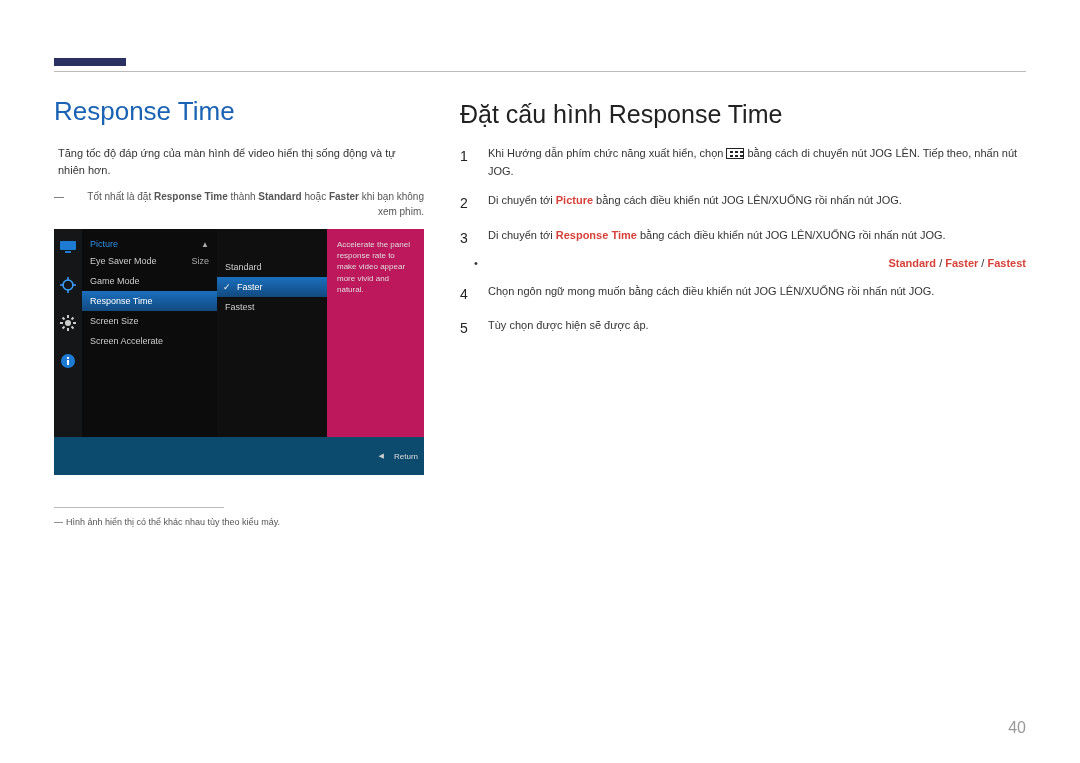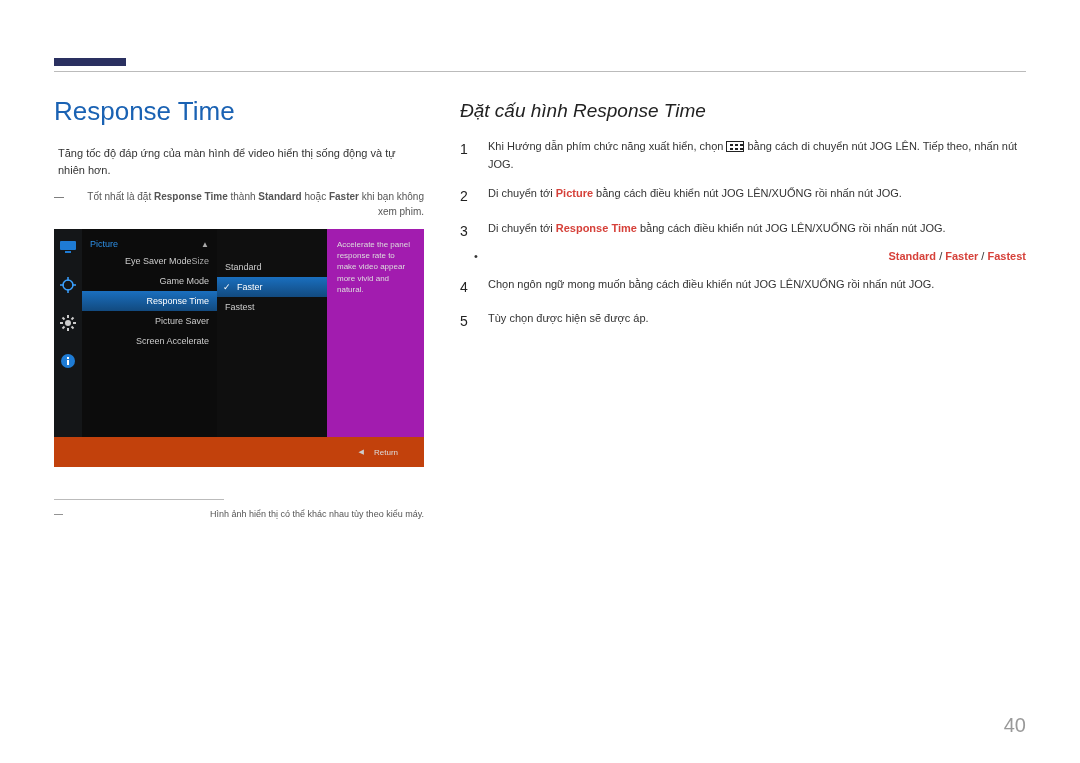--- a/index.html
+++ b/index.html
@@ -98,21 +98,21 @@
     padding: 2px 8px 2px 8px;
     display: flex;
     justify-content: space-between;
     align-items: center;
   }
   .osd-title .arrow { color: #aaa; font-size: 8px; }
   .osd-item {
     padding: 5px 8px;
     color: #ccc;
     display: flex;
-    justify-content: flex-end;
+    justify-content: space-between;
   }
   .osd-item .val { color: #aaa; }
   .osd-item.sel {
     background: linear-gradient(#1a6fbf, #124a7f);
     color: #fff;
   }
   .osd-sub {
     width: 110px;
     background: #0f0f0f;
     padding-top: 28px;
@@ -128,63 +128,61 @@
     padding-left: 20px;
   }
   .osd-sub-item.sel::before {
     content: "✓";
     position: absolute;
     left: 6px;
     color: #fff;
   }
   .osd-tip {
     flex: 1;
-    background: #a21caf;
+    background: #be185d;
     padding: 10px 10px;
     font-size: 8px;
     color: #ddd;
     line-height: 1.4;
   }
   .osd-footer {
-    background: #c2410c;
-    height: 30px;
+    background: #0c4a6e;
+    height: 38px;
     display: flex;
     justify-content: flex-end;
     align-items: center;
-    padding-right: 26px;
+    padding-right: 6px;
     gap: 10px;
     font-size: 8px;
     color: #ddd;
   }
   .osd-footer .tri { font-size: 7px; color: #ccc; }
   .footnote-rule {
     border: none;
     border-top: 1px solid #bbb;
     width: 170px;
     margin: 32px 0 8px 0;
   }
   .footnote {
     font-size: 9px;
     color: #555;
     padding-left: 12px;
     position: relative;
-    text-align: right;
   }
   .footnote::before {
     content: "―";
     position: absolute;
     left: 0;
   }
   
   h2.section {
-    font-size: 19px;
+    font-size: 25px;
     font-weight: 400;
     color: #222;
     margin: 4px 0 16px 0;
-    font-style: italic;
   }
   .step {
     display: flex;
     gap: 12px;
     font-size: 11px;
     line-height: 1.6;
     margin-bottom: 12px;
   }
   .step .num {
     font-size: 14px;
@@ -217,21 +215,21 @@
   }
   .bullet-note::before {
     content: "•";
     position: absolute;
     left: 14px;
   }
   .pagenum {
     position: absolute;
     right: 54px;
     bottom: 26px;
-    font-size: 20px;
+    font-size: 16px;
     color: #999;
   }
   svg { display: block; }
 </style>
 </head>
 <body>
 
 <div class="page">
   <div class="top-bar">
     <div class="top-mark"></div>
@@ -296,21 +294,21 @@
               <span>Eye Saver Mode</span>
               <span class="val">Size</span>
             </div>
             <div class="osd-item">
               <span>Game Mode</span>
             </div>
             <div class="osd-item sel">
               <span>Response Time</span>
             </div>
             <div class="osd-item">
-              <span>Picture Saver</span>
+              <span>Screen Size</span>
             </div>
             <div class="osd-item">
               <span>Screen Accelerate</span>
             </div>
           </div>
           <div class="osd-sub">
             <div class="osd-sub-item">Standard</div>
             <div class="osd-sub-item sel">Faster</div>
             <div class="osd-sub-item">Fastest</div>
           </div>

